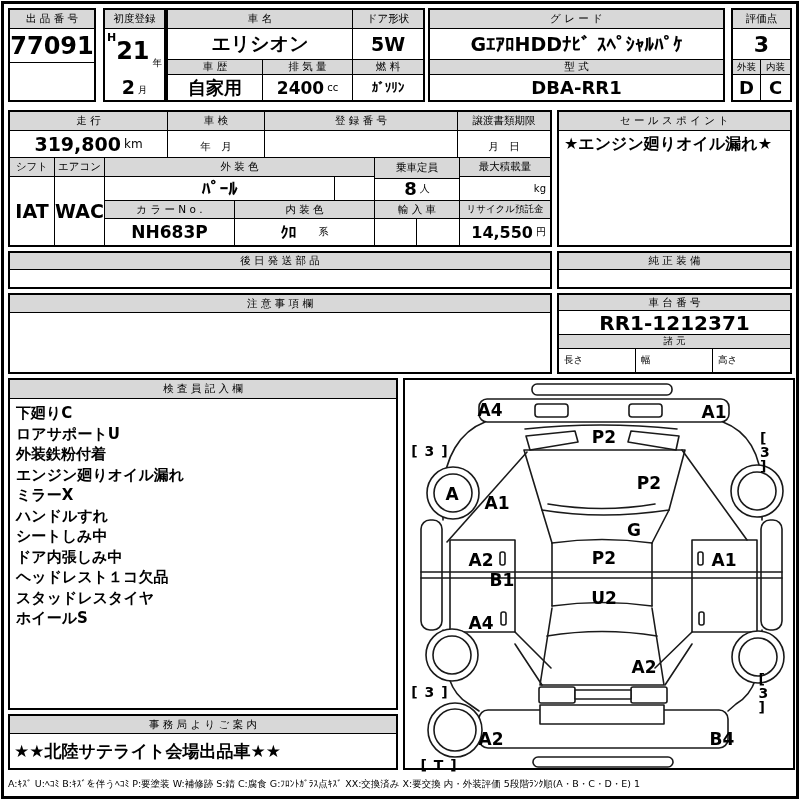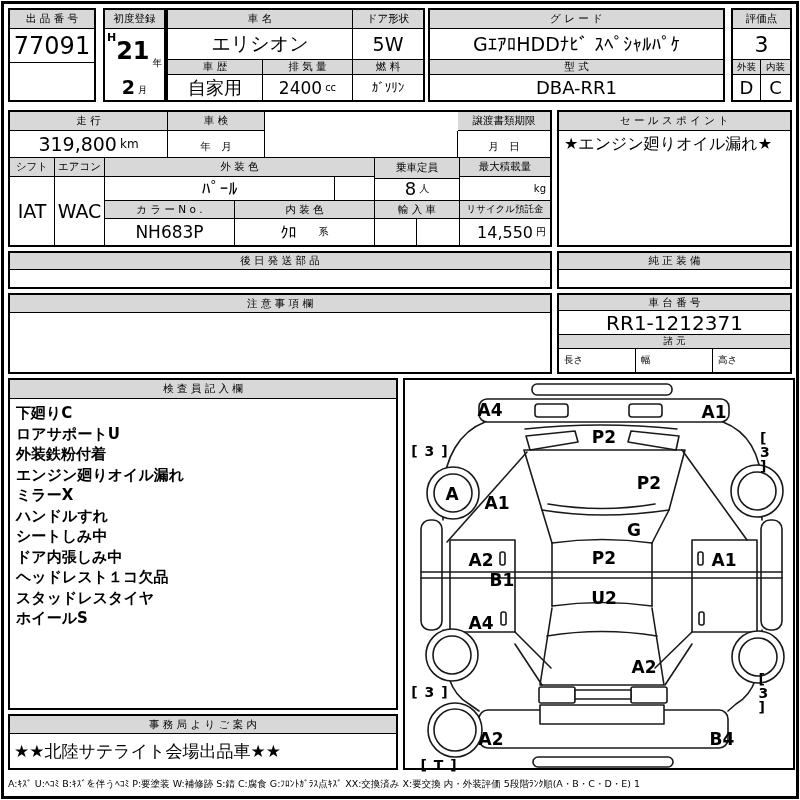--- a/index.html
+++ b/index.html
@@ -6,21 +6,21 @@
   html,body { width: 800px; height: 800px; background: #fff; }
   body { font-family: "DejaVu Sans", "Liberation Sans", sans-serif; color: #000; }
   .sheet { position: relative; width: 800px; height: 800px; background: #fff; overflow: hidden; padding-left: 32px; }
   .frame { position: absolute; inset: 1px; border: 3px solid #000; pointer-events: none; }
   .box { position: absolute; border: 2px solid #000; background: #fff; }
   .cell { position: absolute; overflow: hidden; display: flex; align-items: center; justify-content: center; white-space: nowrap; }
   .hdr { background: #d8d8d8; font-size: 10.5px; }
   .hdr.small { font-size: 9.5px; }
   .b-r { border-right: 1.5px solid #000; }
   .b-b { border-bottom: 1.5px solid #000; }
-  .val { font-weight: normal; }
+  .val { font-weight: bold; }
   .unit { font-weight: normal; font-size: 10px; margin-left: 3px; }
   .bottomtxt { align-items: flex-end; padding-bottom: 3px; font-size: 10.5px; }
   .leftal { justify-content: flex-start; padding-left: 5px; }
   .rightal { justify-content: flex-end; padding-right: 4px; }
   .topal { align-items: flex-start; padding-top: 3px; }
   .note-line { font-size: 15px; font-weight: 600; line-height: 20.5px; }
   .dlabel { position: absolute; transform: translate(-50%,-50%); font-weight: bold; font-size: 17px; line-height: 1; }
   .dlabel.bracket { font-size: 14px; letter-spacing: 1px; }
   .legend { position: absolute; left: 8px; top: 778px; width: 786px; font-size: 9.5px; white-space: nowrap; }
   svg { position: absolute; inset: 0; width: 100%; height: 100%; }
@@ -80,20 +80,21 @@
     <div class="cell val b-b" style="left:0;top:19px;width:57px;height:31px;font-size:22px">3</div>
     <div class="cell hdr small b-r b-b" style="left:0;top:50px;width:28px;height:15px">外装</div>
     <div class="cell hdr small b-b" style="left:28px;top:50px;width:29px;height:15px">内装</div>
     <div class="cell val b-r" style="left:0;top:65px;width:28px;height:25px;font-size:18px">D</div>
     <div class="cell val" style="left:28px;top:65px;width:29px;height:25px;font-size:18px">C</div>
   </div>
 
   <div class="box" style="left:8px;top:110px;width:544px;height:137px">
     <div class="cell hdr b-r b-b" style="left:0;top:0;width:158px;height:19px">走 行</div>
     <div class="cell hdr b-r b-b" style="left:158px;top:0;width:97px;height:19px">車 検</div>
+    <div class="cell hdr b-r b-b" style="left:255px;top:0;width:193px;height:19px">登 録 番 号</div>
     <div class="cell hdr b-b" style="left:448px;top:0;width:92px;height:19px">譲渡書類期限</div>
 
     <div class="cell b-r b-b" style="left:0;top:19px;width:158px;height:27px">
       <span class="val" style="font-size:19px">319,800</span>
       <span class="unit" style="font-size:12px">km</span>
     </div>
     <div class="cell b-r b-b bottomtxt" style="left:158px;top:19px;width:97px;height:27px">年　月</div>
     <div class="cell b-r b-b" style="left:255px;top:19px;width:193px;height:27px"></div>
     <div class="cell b-b bottomtxt" style="left:448px;top:19px;width:92px;height:27px">月　日</div>
 

